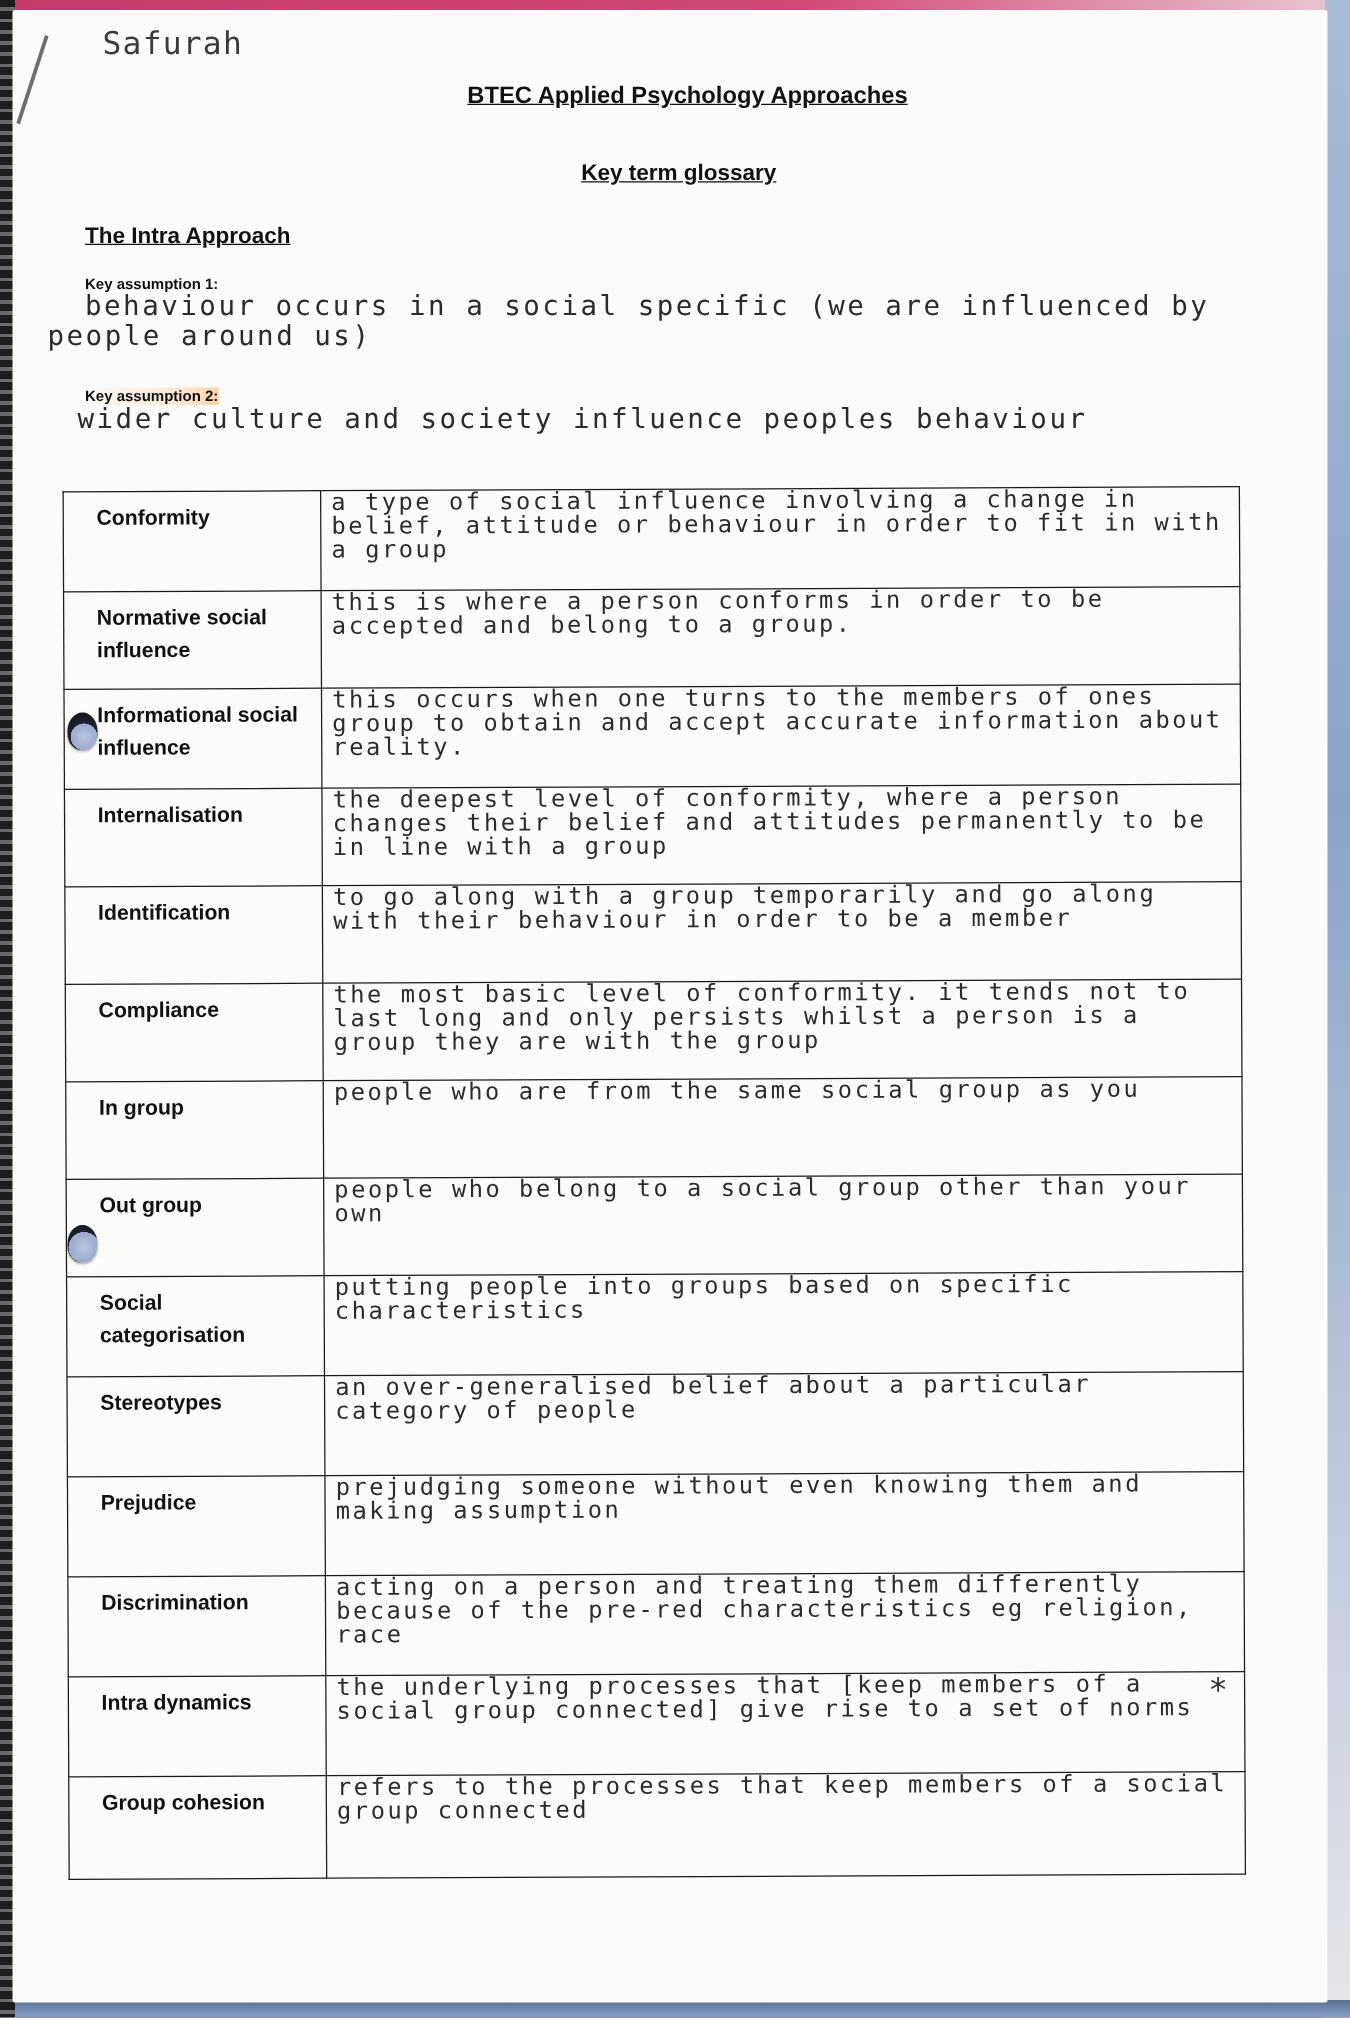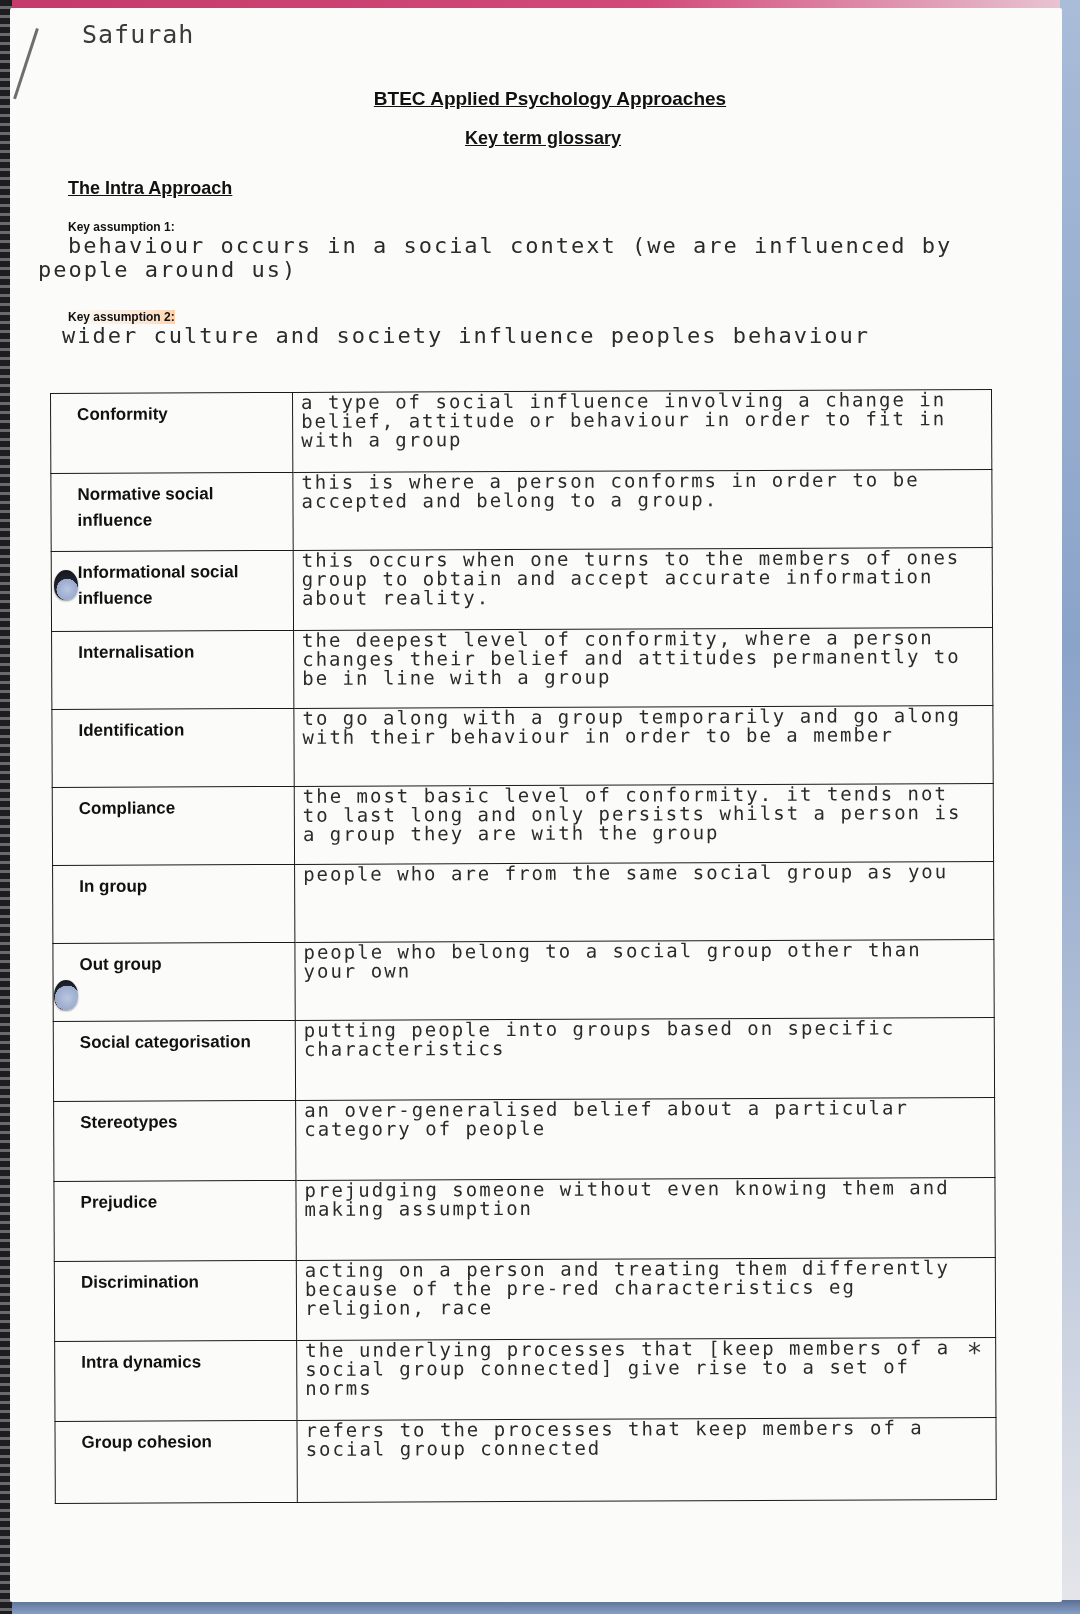--- a/index.html
+++ b/index.html
@@ -43,21 +43,21 @@
     }
     .name {
       position: absolute; left: 82px; top: 20px; font-size: 25px;
       letter-spacing: 1px; color: #3a3a3a;
     }
     .title {
       position: absolute; left: 0; width: 1080px; text-align: center;
       font-family: "Liberation Sans", sans-serif; font-weight: bold;
       text-decoration: underline; color: #111; font-size: 19px;
     }
-    .title.main { top: 88px; padding-left: 20px; }
+    .title.main { top: 66px; padding-left: 20px; }
     .title.sub  { top: 128px; padding-left: 6px; font-size: 18px; }
     .section-head {
       position: absolute; left: 68px; top: 178px; font-weight: bold;
       text-decoration: underline; font-size: 18px; color: #111;
     }
     .assump-label {
       position: absolute; left: 68px; font-weight: bold; font-size: 12px; color: #111;
     }
     .assump-label.a1 { top: 220px; }
     .assump-label.a2 { top: 310px; }
@@ -77,21 +77,21 @@
       width: 942px;
       border-collapse: collapse;
       transform: rotate(-0.25deg);
       transform-origin: top left;
     }
     .glossary td {
       border: 1.5px solid #1a1a1a;
       vertical-align: top;
     }
     .term-cell {
-      width: 242px;
+      width: 206px;
       padding: 8px 10px 4px 26px;
       font-family: "Liberation Sans", sans-serif;
       font-weight: bold; font-size: 17px; line-height: 26px; color: #111;
     }
     .def-cell {
       padding: 0 6px 0 8px;
       font-size: 19px; line-height: 19px;
       color: #2a2a2a;
     }
     .def-cell .hand { display: block; padding-top: 0; }
@@ -120,21 +120,21 @@
 <div class="pencil-mark"></div>
 <div class="name hand">Safurah</div>
 
 <div class="title main">BTEC Applied Psychology Approaches</div>
 <div class="title sub">Key term glossary</div>
 
 <div class="section-head">The Intra Approach</div>
 
 <div class="assump-label a1">Key assumption 1:</div>
 <div class="assump-text a1 hand">
-  <span>behaviour occurs in a social context (we are influenced by</span>
+  <span>behaviour occurs in a social specific (we are influenced by</span>
   <span class="line2">people around us)</span>
 </div>
 
 <div class="assump-label a2"><span class="highlight">Key assumption 2:</span></div>
 <div class="assump-text a2 hand">wider culture and society influence peoples behaviour</div>
 
 <table class="glossary">
   <tbody>
     <tr style="height:80px">
       <td class="term-cell">Conformity</td>

